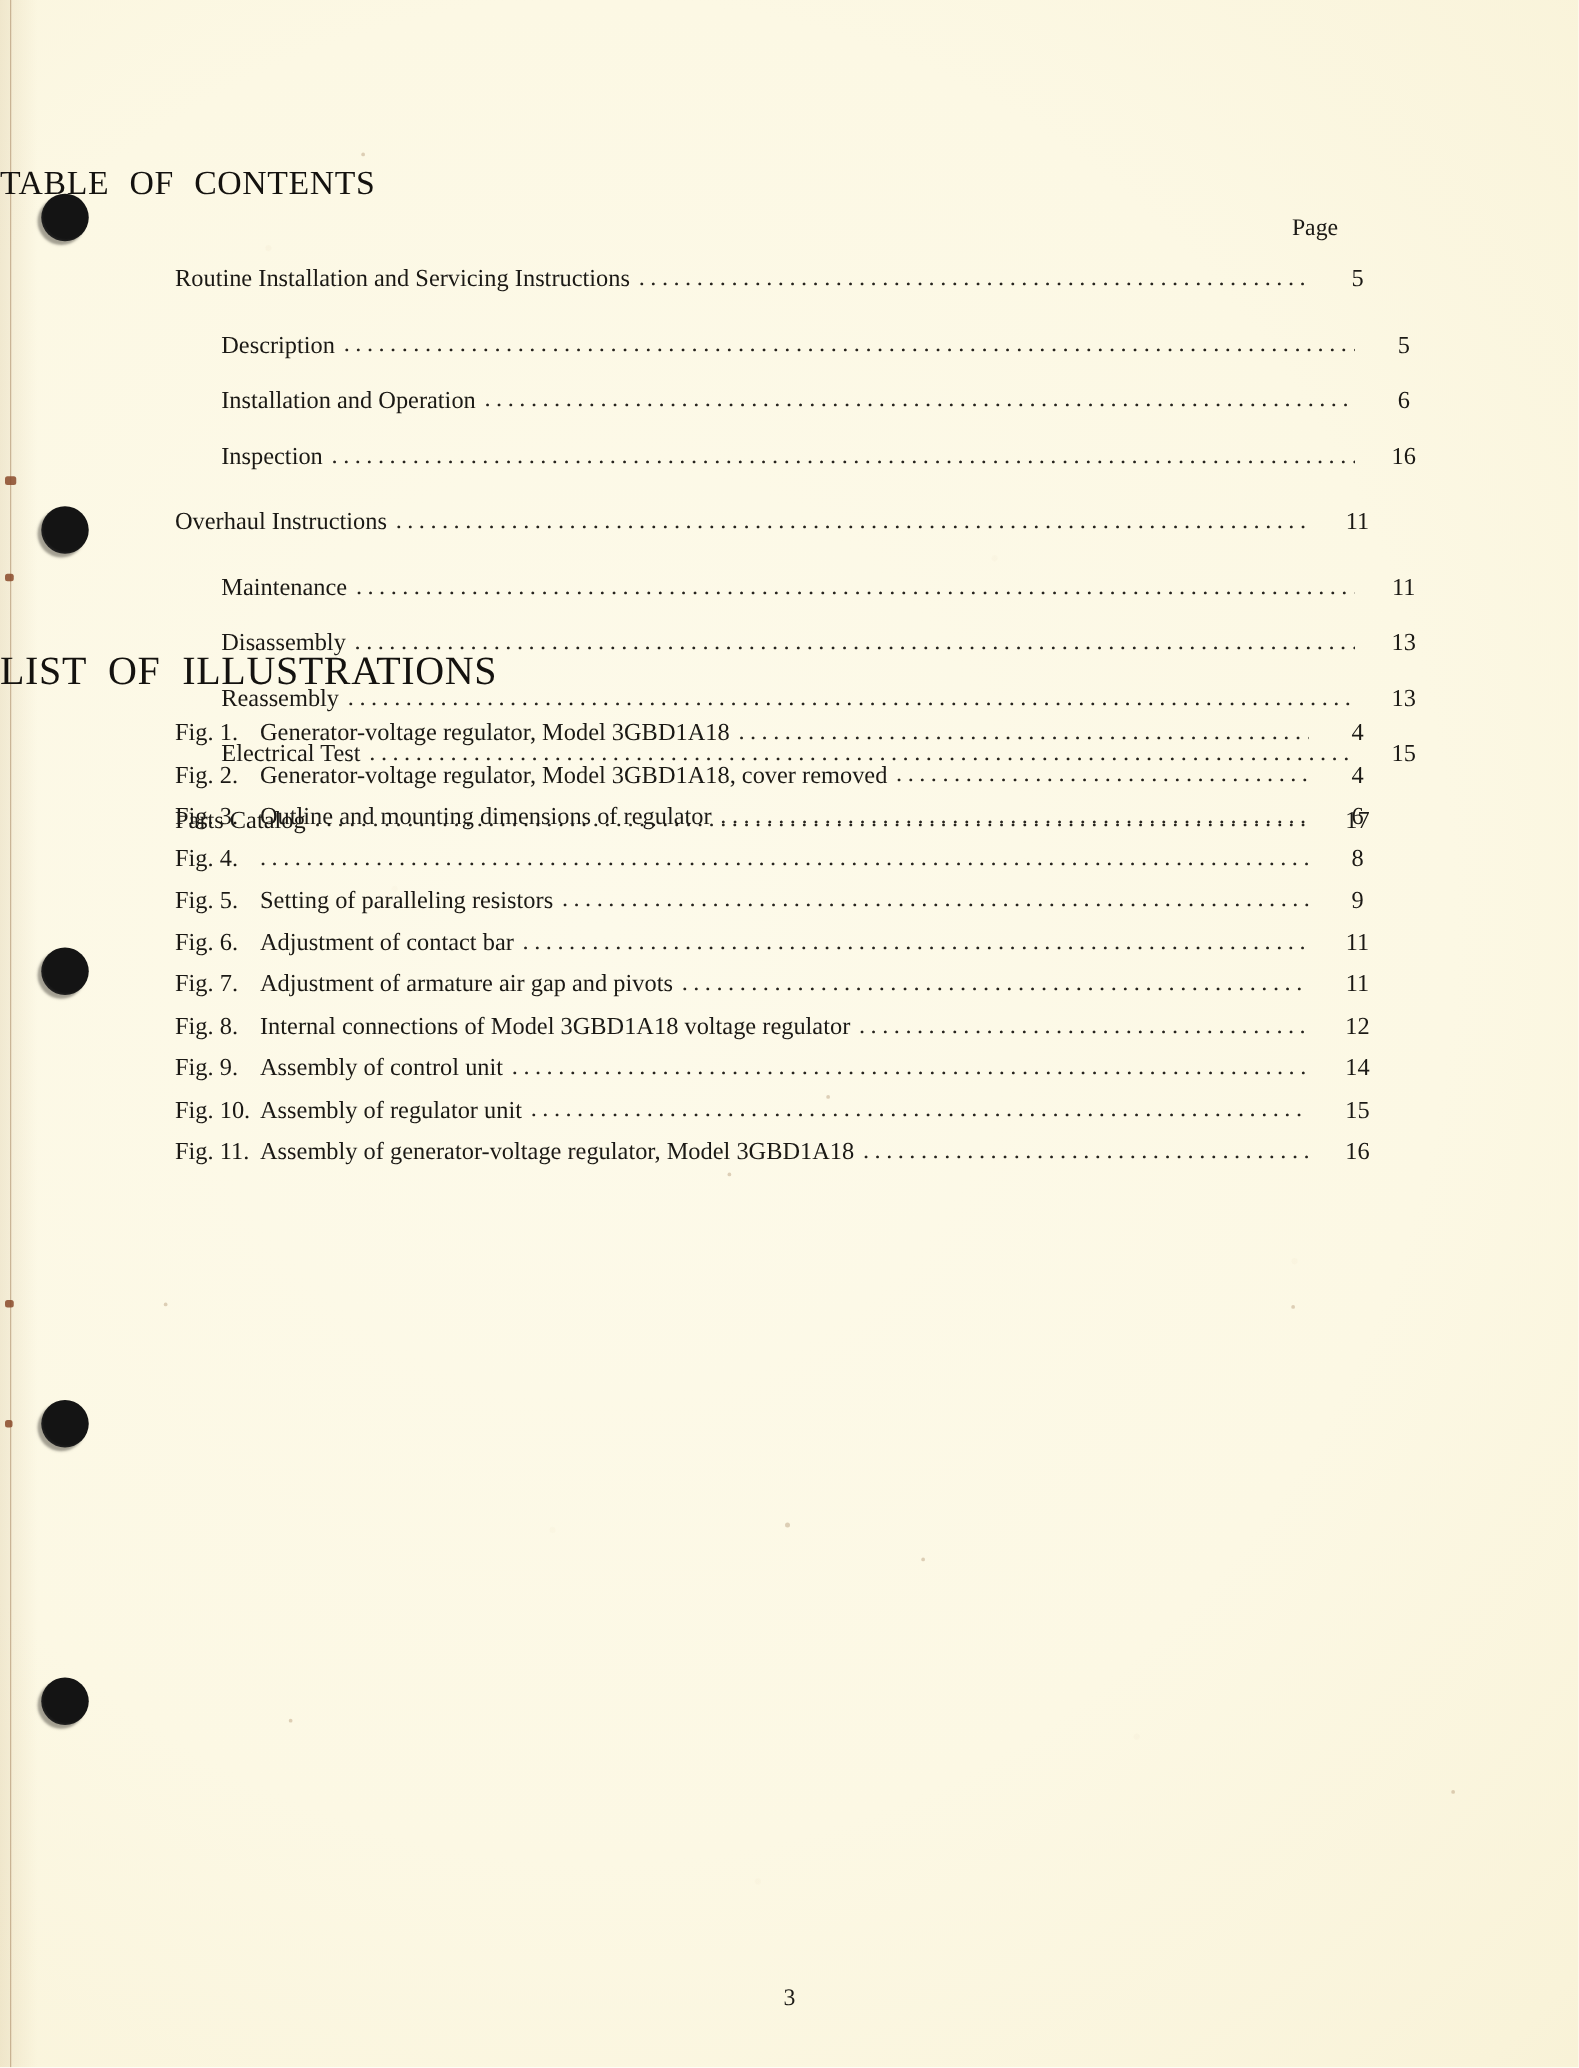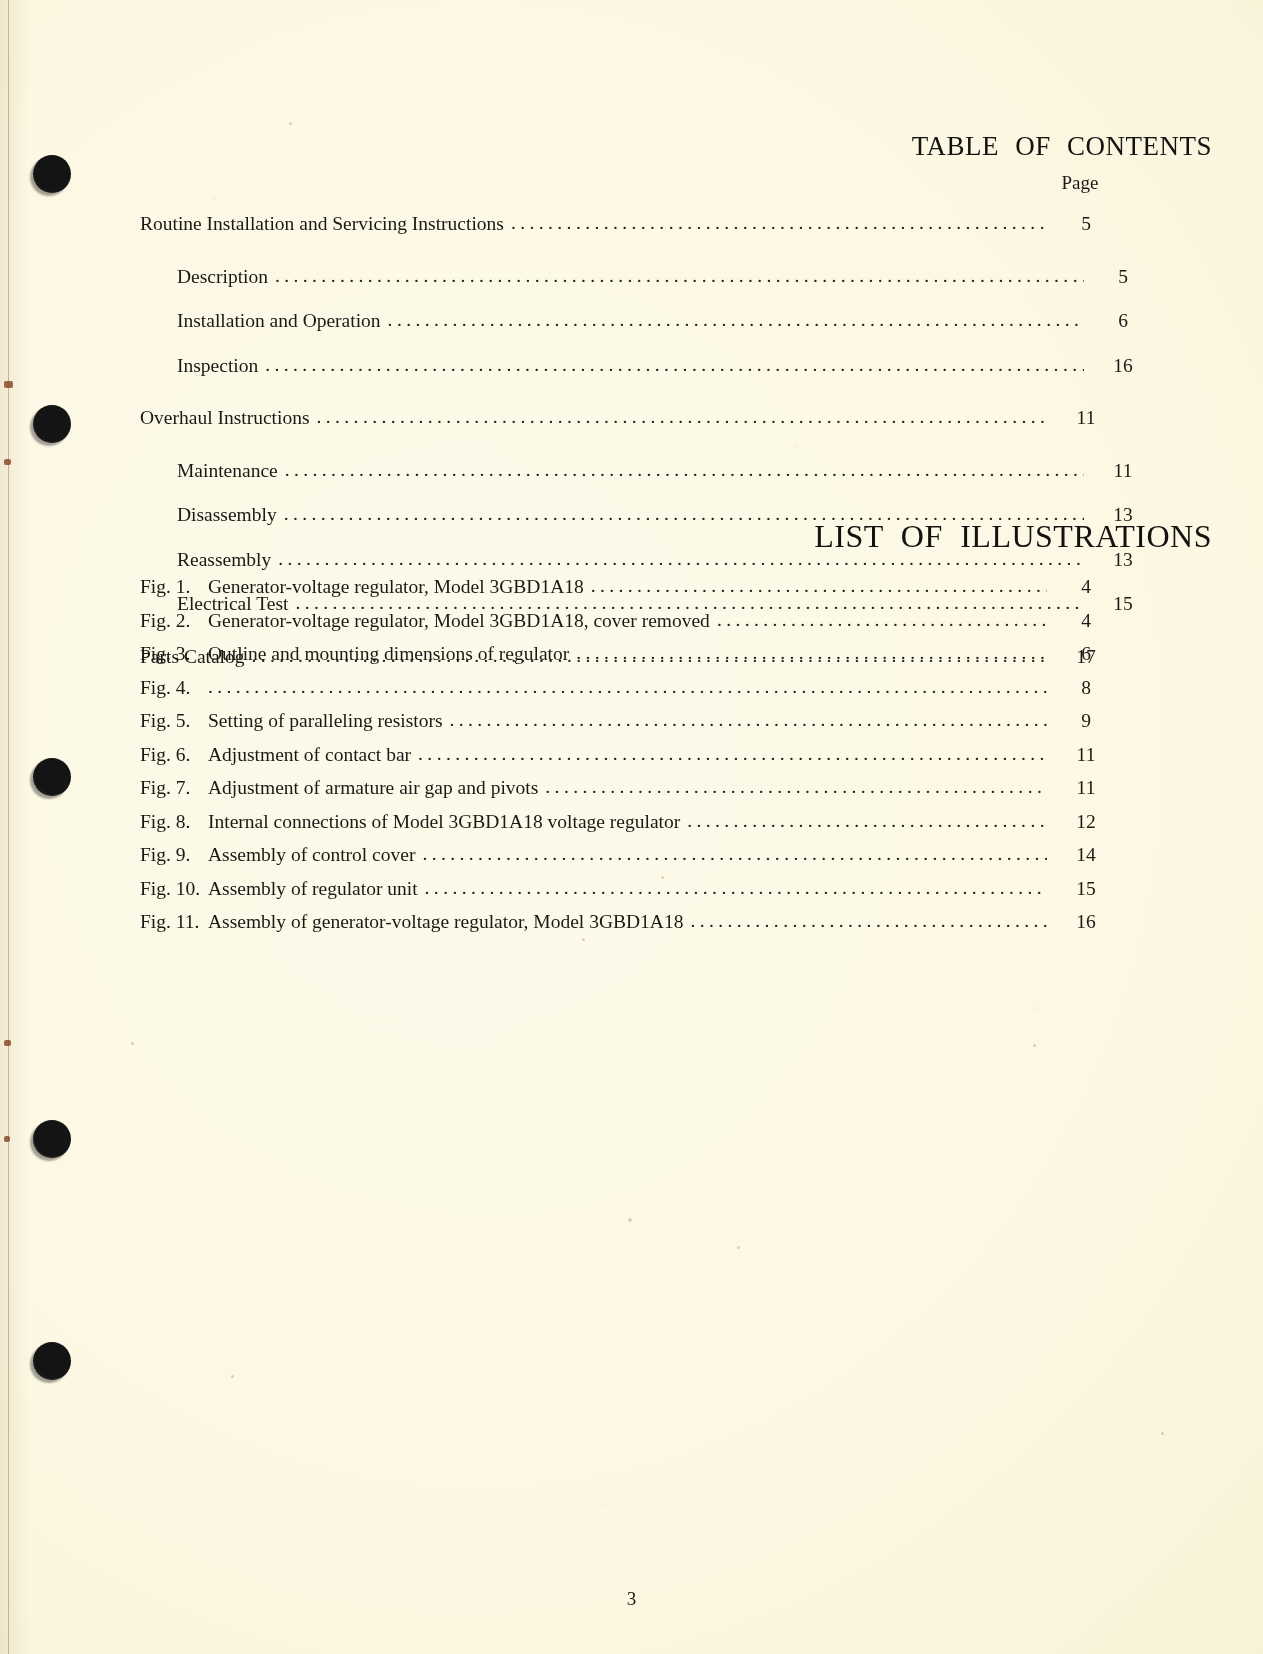--- a/index.html
+++ b/index.html
@@ -85,33 +85,33 @@
     position: absolute;
     left: 0; top: 0;
     width: 1263px;
     height: 1654px;
   }
 
   .doc-title {
     position: absolute;
     left: 0;
     width: 1212px;
-    text-align: right;
+    text-align: left;
     font-size: 27px;
     letter-spacing: .5px;
     word-spacing: 9px;
     color: #14120f;
   }
   #title-contents { top: 131px; }
   #title-illustrations { top: 518px; font-size: 32px; }
 
   .page-col-header {
     position: absolute;
     top: 172px;
-    left: 1040px;
+    left: 1012px;
     width: 80px;
     text-align: center;
     font-size: 19px;
     color: #1c1a16;
   }
 
   
   .toc-list, .illus-list {
     position: absolute;
     left: 140px;
@@ -332,21 +332,21 @@
         <div class="row-gap-big" style="height: 14px;"></div>
         <div class="row">
           <span class="figno">Fig. 8.</span>
           <span class="label">Internal connections of Model 3GBD1A18 voltage regulator</span>
           <span class="leader">........................................................................................................................................................................................................</span>
           <span class="pagenum">12</span>
         </div>
         <div class="row-gap-big" style="height: 14px;"></div>
         <div class="row">
           <span class="figno">Fig. 9.</span>
-          <span class="label">Assembly of control cover</span>
+          <span class="label">Assembly of control unit</span>
           <span class="leader">........................................................................................................................................................................................................</span>
           <span class="pagenum">14</span>
         </div>
         <div class="row-gap-big" style="height: 14px;"></div>
         <div class="row">
           <span class="figno">Fig. 10.</span>
           <span class="label">Assembly of regulator unit</span>
           <span class="leader">........................................................................................................................................................................................................</span>
           <span class="pagenum">15</span>
         </div>

